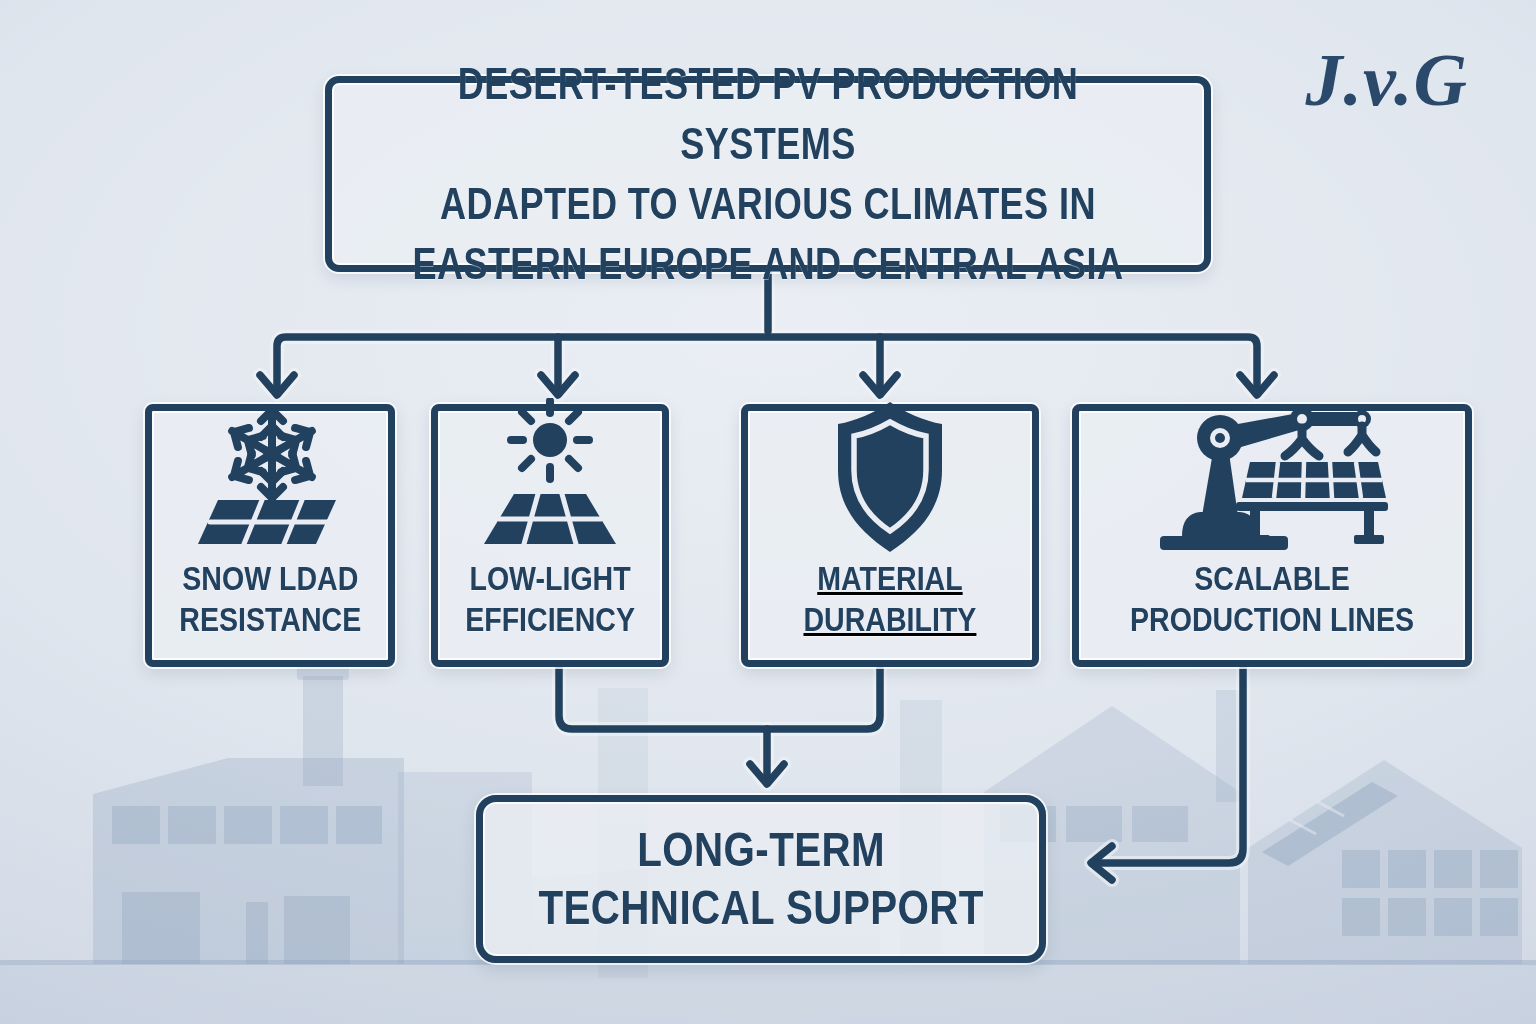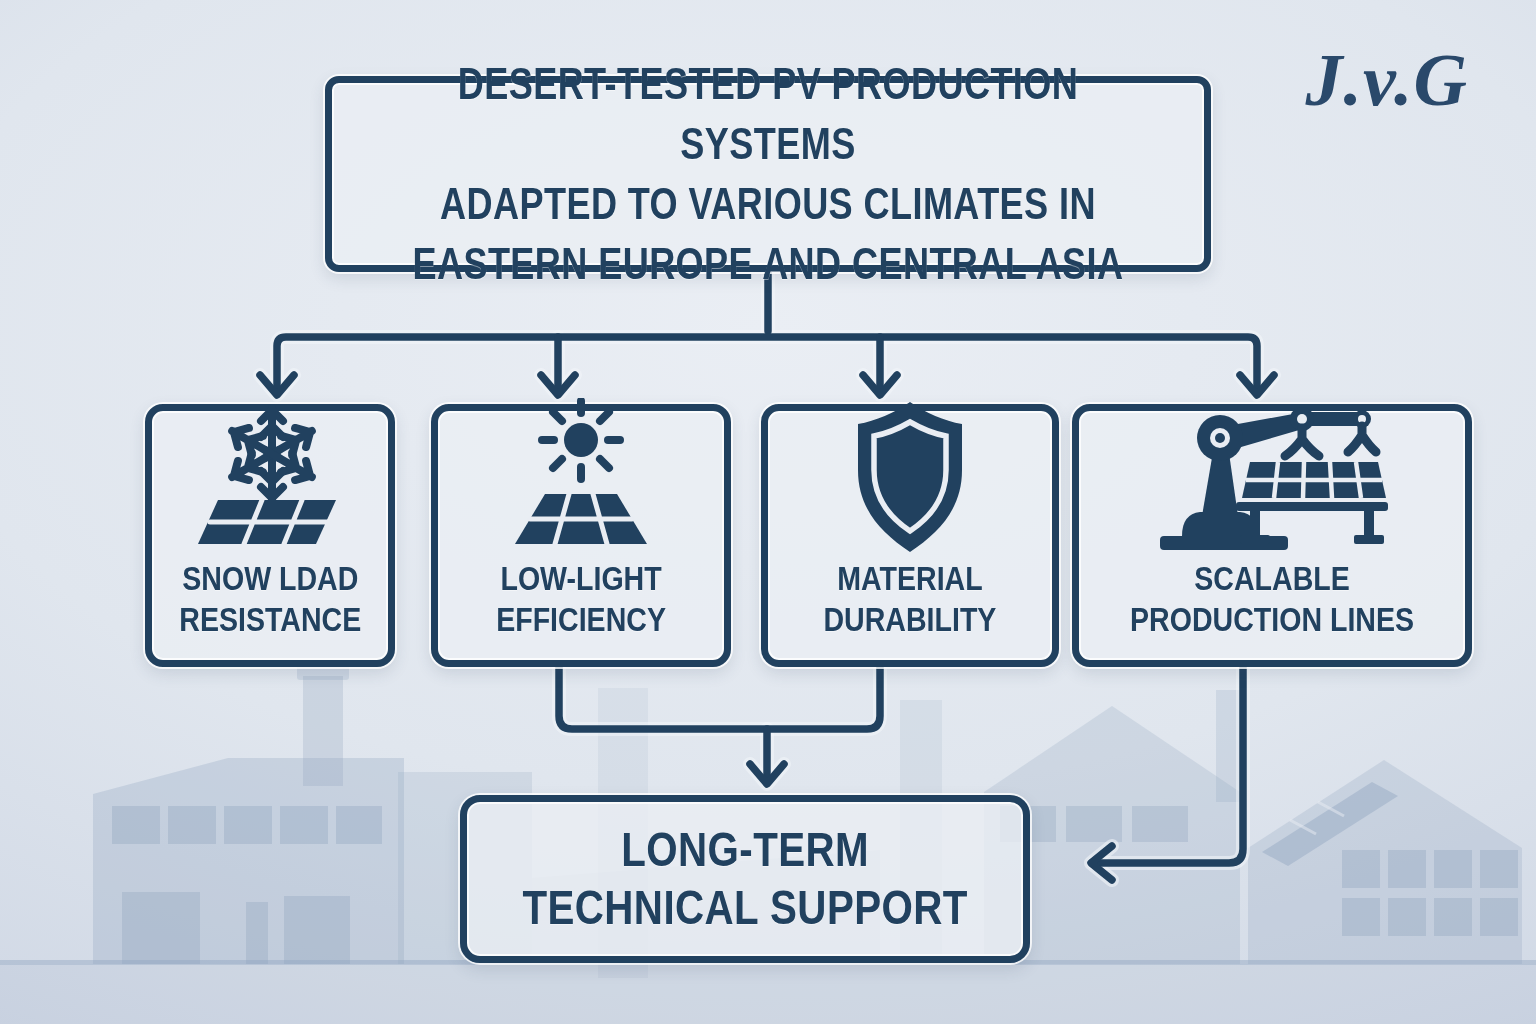--- a/index.html
+++ b/index.html
@@ -13,26 +13,26 @@
   .connector-svg{z-index:1;}
   .halo{stroke:#f2f5f9;stroke-width:14;opacity:.55;fill:none;stroke-linecap:round;stroke-linejoin:round;}
   .navyline{stroke:#21415f;stroke-width:7.5;fill:none;stroke-linecap:round;stroke-linejoin:round;}
   .box{
     position:absolute;z-index:2;box-sizing:border-box;
     border:7px solid #21415f;background:rgba(234,238,244,0.78);
     box-shadow:0 0 0 2px rgba(255,255,255,.8), inset 0 0 0 2px rgba(255,255,255,.8), 0 6px 16px rgba(44,66,96,.15);
     display:flex;flex-direction:column;align-items:center;justify-content:center;
   }
   .title-box{left:325px;top:76px;width:886px;height:196px;border-radius:14px;}
-  .node{border-radius:18px;top:404px;height:263px;justify-content:flex-end;}
+  .node{border-radius:8px;top:404px;height:263px;justify-content:flex-end;}
   .node-1{left:145px;width:250px;}
-  .node-2{left:431px;width:300px;}
-  .node-3{left:761px;width:298px;}
+  .node-2{left:431px;width:238px;}
+  .node-3{left:741px;width:298px;text-decoration:underline;}
   .node-4{left:1072px;width:400px;}
-  .support-box{left:460px;top:795px;width:570px;height:168px;border-radius:20px;}
+  .support-box{left:476px;top:795px;width:570px;height:168px;border-radius:20px;}
   .navy-text{color:#21415f;font-weight:bold;text-align:center;text-shadow:0 1px 0 rgba(255,255,255,.45);}
   .condensed{transform:scaleX(.84);transform-origin:50% 50%;}
   .title-text{font-size:44px;line-height:60px;letter-spacing:.5px;transform:scaleX(.82);}
   .node-label{font-size:34px;line-height:41px;margin-bottom:20px;white-space:nowrap;}
   .support-text{font-size:48px;line-height:58px;letter-spacing:.5px;}
   .icon-wrap{flex:1;display:flex;align-items:center;justify-content:center;width:100%;padding-top:10px;}
   .logo{
     position:absolute;z-index:2;right:68px;top:38px;
     font-family:"Liberation Serif",serif;font-weight:bold;font-size:74px;
     color:#2a496b;letter-spacing:1px;font-style:italic;

